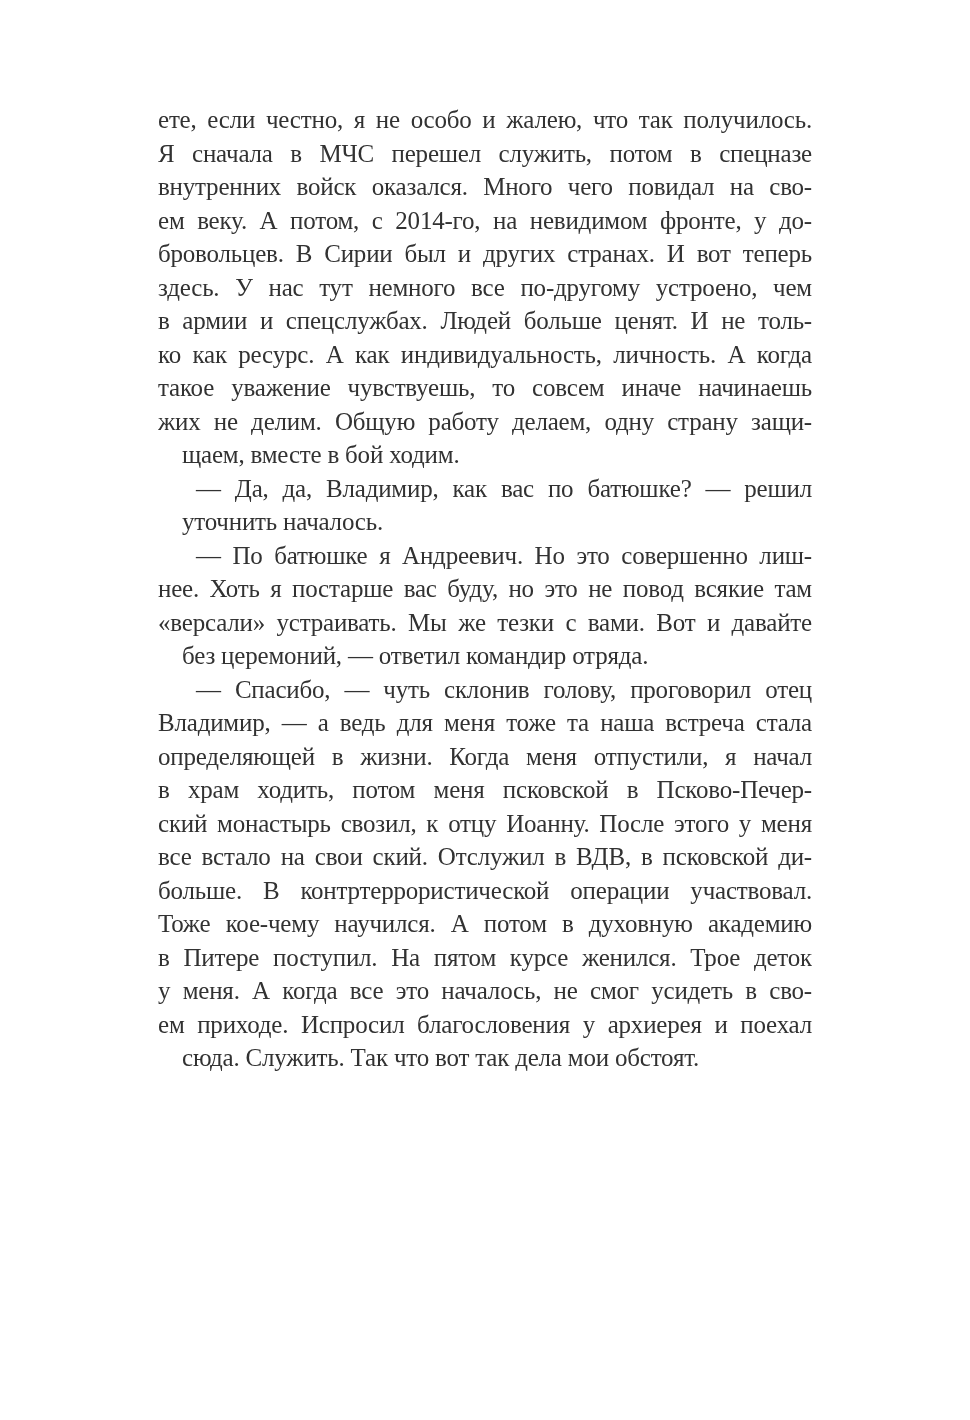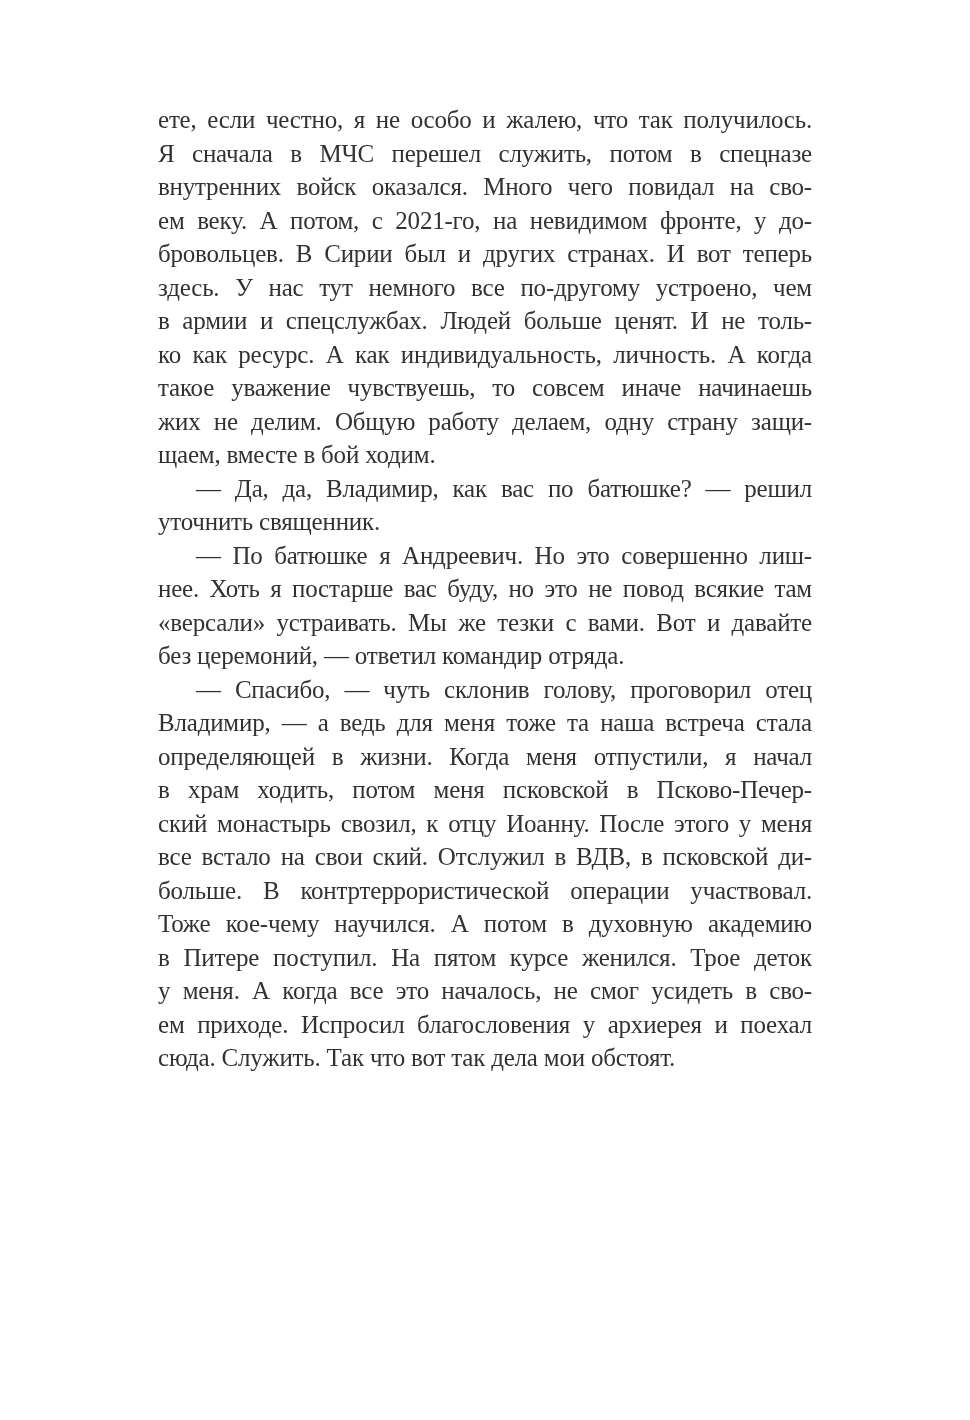--- a/index.html
+++ b/index.html
@@ -37,47 +37,48 @@
   }
   .text-line {
     text-align: justify;
     text-align-last: justify;
     -moz-text-align-last: justify;
     height: 33.5px;
     overflow: hidden;
   }
   .text-line.last-line {
     text-align-last: left;
+    margin-left: 24px;
     -moz-text-align-last: left;
   }
   .text-line.first-indent {
     text-indent: 38px;
   }
 </style>
 </head>
 <body>
 
 <div class="book-page">
   <div class="text-block" style="color: rgb(50, 50, 50);">
       <div class="paragraph">
         <div class="text-line">ете, если честно, я не особо и жалею, что так получилось.</div>
         <div class="text-line">Я сначала в МЧС перешел служить, потом в спецназе</div>
         <div class="text-line">внутренних войск оказался. Много чего повидал на сво-</div>
-        <div class="text-line">ем веку. А потом, с 2021-го, на невидимом фронте, у до-</div>
+        <div class="text-line">ем веку. А потом, с 2014-го, на невидимом фронте, у до-</div>
         <div class="text-line">бровольцев. В Сирии был и других странах. И вот теперь</div>
         <div class="text-line">здесь. У нас тут немного все по-другому устроено, чем</div>
         <div class="text-line">в армии и спецслужбах. Людей больше ценят. И не толь-</div>
         <div class="text-line">ко как ресурс. А как индивидуальность, личность. А когда</div>
         <div class="text-line">такое уважение чувствуешь, то совсем иначе начинаешь</div>
         <div class="text-line">жих не делим. Общую работу делаем, одну страну защи-</div>
         <div class="text-line last-line">щаем, вместе в бой ходим.</div>
       </div>
       <div class="paragraph">
         <div class="text-line first-indent">— Да, да, Владимир, как вас по батюшке? — решил</div>
-        <div class="text-line last-line">уточнить священник.</div>
+        <div class="text-line last-line">уточнить началось.</div>
       </div>
       <div class="paragraph">
         <div class="text-line first-indent">— По батюшке я Андреевич. Но это совершенно лиш-</div>
         <div class="text-line">нее. Хоть я постарше вас буду, но это не повод всякие там</div>
         <div class="text-line">«версали» устраивать. Мы же тезки с вами. Вот и давайте</div>
         <div class="text-line last-line">без церемоний, — ответил командир отряда.</div>
       </div>
       <div class="paragraph">
         <div class="text-line first-indent">— Спасибо, — чуть склонив голову, проговорил отец</div>
         <div class="text-line">Владимир, — а ведь для меня тоже та наша встреча стала</div>

